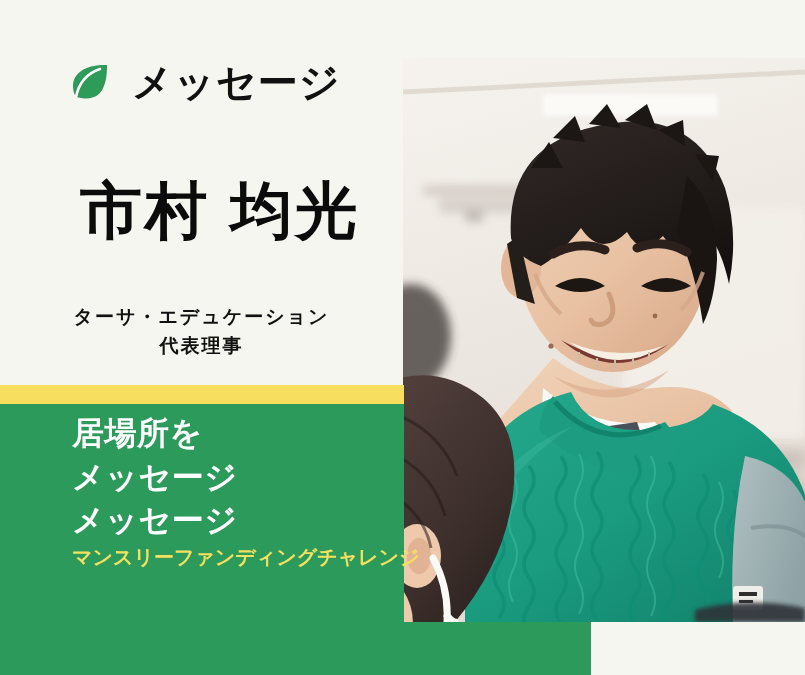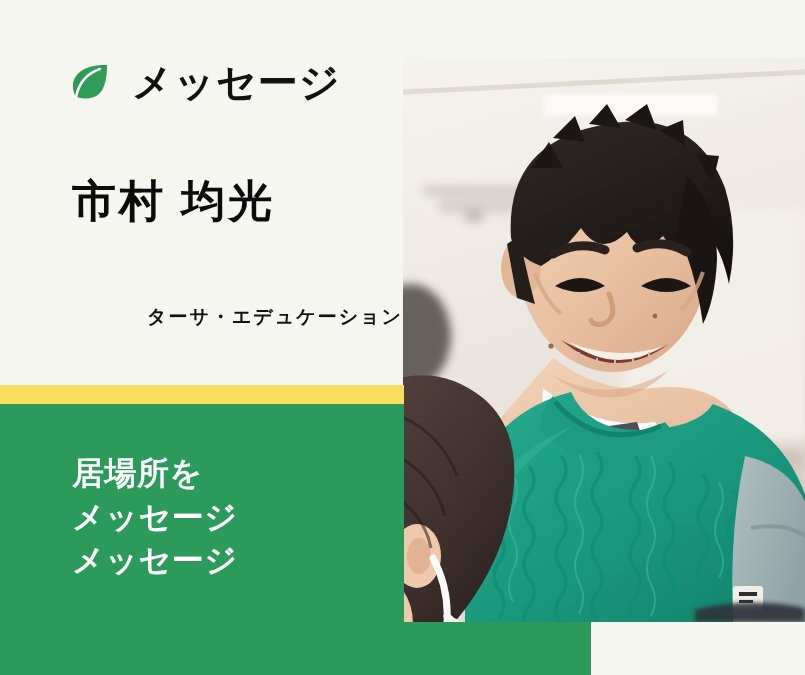--- a/index.html
+++ b/index.html
@@ -73,49 +73,48 @@
     font-weight: 700;
     color: #111111;
     letter-spacing: 1px;
     line-height: 1;
     white-space: nowrap;
   }
 
   
   .person-name {
     position: absolute;
-    left: 72px; top: 176px;
-    font-size: 44px;
+    left: 80px; top: 176px;
+    font-size: 62px;
     font-weight: 700;
     color: #0B0B0B;
     letter-spacing: 3px;
     line-height: 1.12;
     white-space: nowrap;
   }
 
   
   .affiliation {
     position: absolute;
     left: 0; top: 302px;
     width: 403px;
     text-align: center;
     font-size: 19px;
     font-weight: 700;
     color: #111111;
     letter-spacing: 2px;
     line-height: 1.55;
   }
-  .affiliation div { white-space: nowrap; text-align: right; }
+  .affiliation div { white-space: nowrap; }
 
   
   .banner-copy {
     position: absolute;
     left: 72px; top: 412px;
     width: 330px;
-    margin-top: 40px;
   }
   .banner-line {
     font-size: 32px;
     font-weight: 700;
     color: #FFFFFF;
     line-height: 1.36;
     letter-spacing: 0.5px;
     white-space: nowrap;
   }
   .banner-sub {
@@ -329,21 +328,23 @@
         <path d="M34 11 C22 15 13 24 10 39" stroke="#FFFFFF" stroke-width="2.6" fill="none" stroke-linecap="round"></path>
       </svg>
     </span>
     <span class="header-title">メッセージ</span>
   </div>
 
   <div class="person-name">市村 均光</div>
 
   <div class="affiliation">
     <div>ターサ・エデュケーション</div>
+    <div>代表理事</div>
   </div>
 
   <div class="banner-copy">
     <div class="banner-line">居場所を</div>
     <div class="banner-line">メッセージ</div>
     <div class="banner-line">メッセージ</div>
+    <div class="banner-sub">マンスリーファンディングチャレンジ</div>
   </div>
 
 </div>
 
 </body></html>

